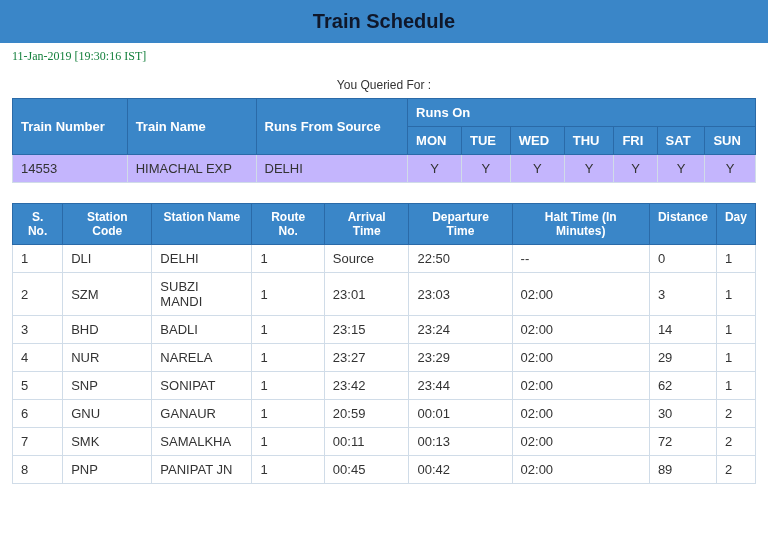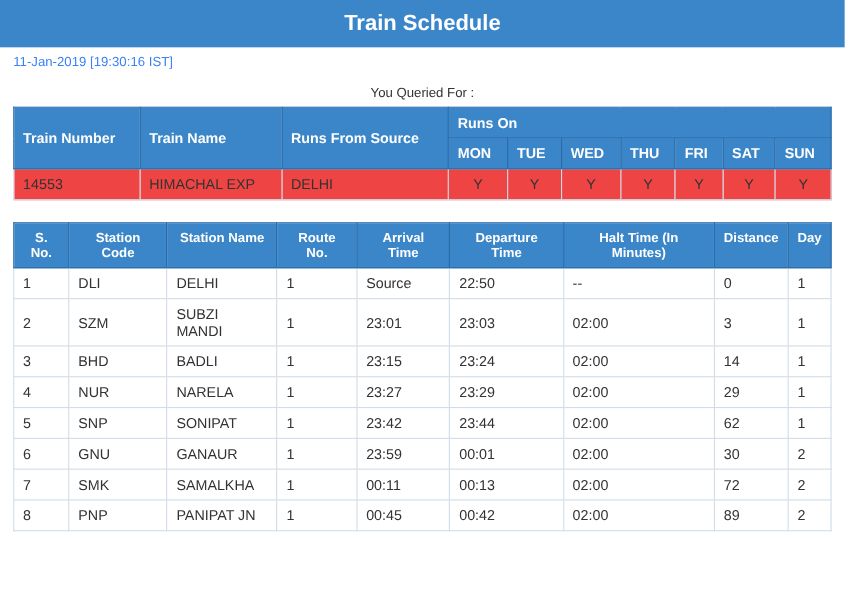--- a/index.html
+++ b/index.html
@@ -9,30 +9,31 @@
       background: #fff;
       color: #333;
     }
     .page-wrapper {
       width: 768px;
       min-height: 553px;
       background: #fff;
     }
     .header {
       background: #3a86c8;
-      color: #ffffff;
+      color: #0f172a;
       text-align: center;
       padding: 10px 0;
       font-size: 20px;
       font-weight: bold;
     }
     .timestamp {
       font-size: 12px;
-      color: #3b82f6;
+      color: #15803d;
       padding: 6px 12px;
+      font-family: Liberation Serif, serif;
     }
     .query-label {
       text-align: center;
       padding: 8px 0 6px 0;
       font-size: 12px;
       color: #333;
     }
     
     .train-table-wrapper {
       padding: 0 12px 12px 12px;
@@ -46,21 +47,21 @@
       background: #3a86c8;
       color: #fff;
       padding: 6px 8px;
       text-align: left;
       font-size: 13px;
       border: 1px solid #2a6aa8;
     }
     .train-table td {
       padding: 6px 8px;
       border: 1px solid #d0dce8;
-      background: #ef4444;
+      background: #c4b5fd;
       font-size: 13px;
     }
     .runs-on-header {
       text-align: center;
       background: #3a86c8;
       color: #fff;
       margin-top: 22px;
     }
     .day-header {
       background: #3a86c8;
@@ -221,21 +222,21 @@
             <td>23:44</td>
             <td>02:00</td>
             <td>62</td>
             <td>1</td>
           </tr>
           <tr>
             <td>6</td>
             <td>GNU</td>
             <td>GANAUR</td>
             <td>1</td>
-            <td>23:59</td>
+            <td>20:59</td>
             <td>00:01</td>
             <td>02:00</td>
             <td>30</td>
             <td>2</td>
           </tr>
           <tr>
             <td>7</td>
             <td>SMK</td>
             <td>SAMALKHA</td>
             <td>1</td>

